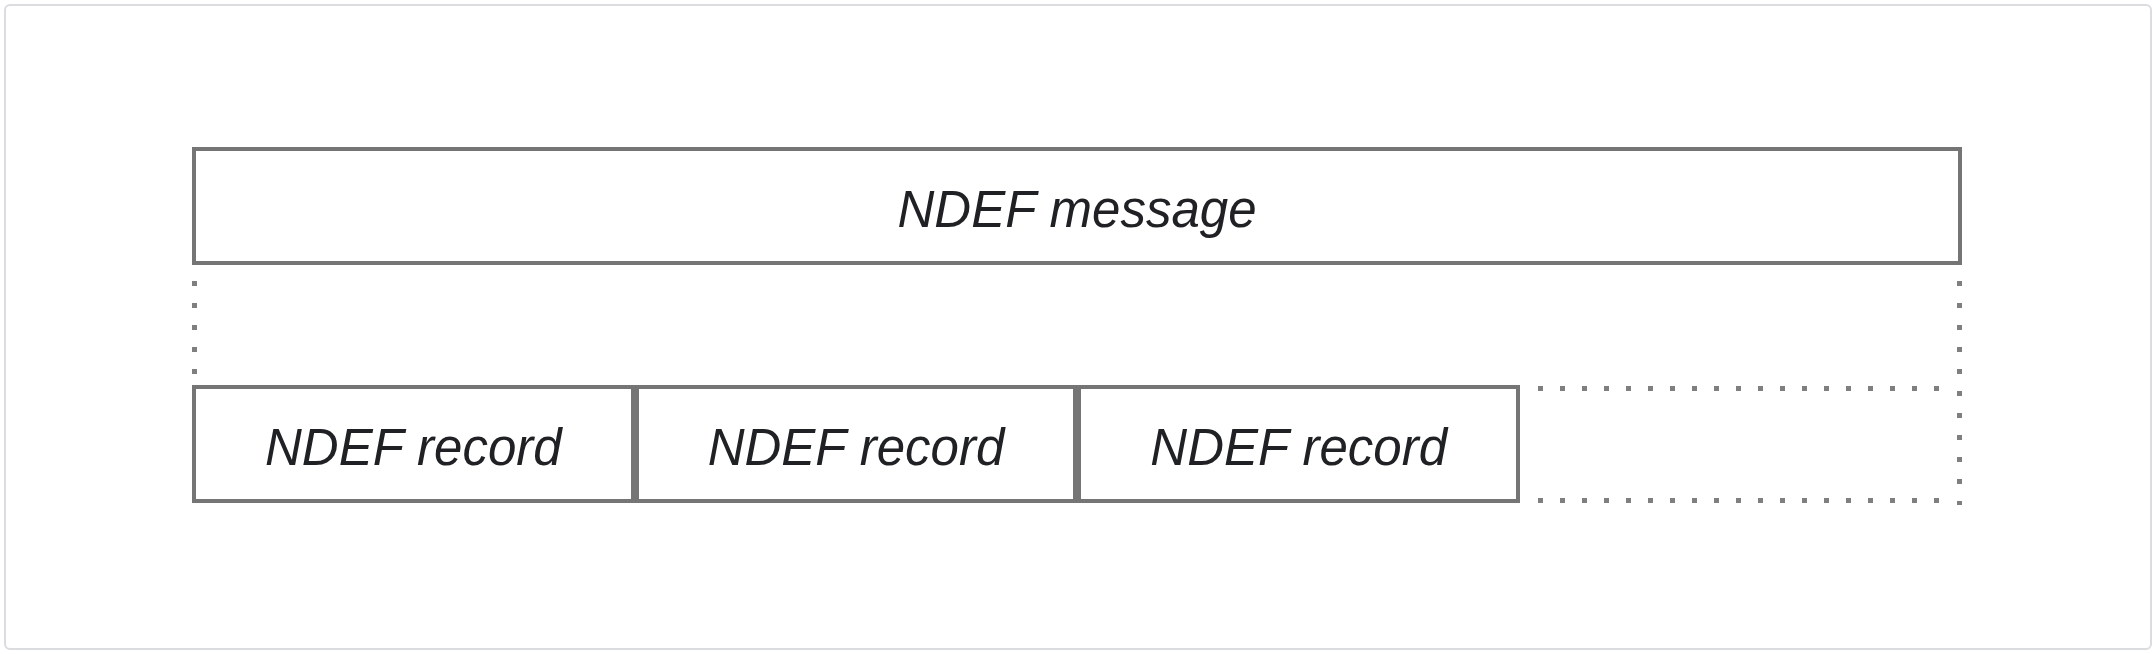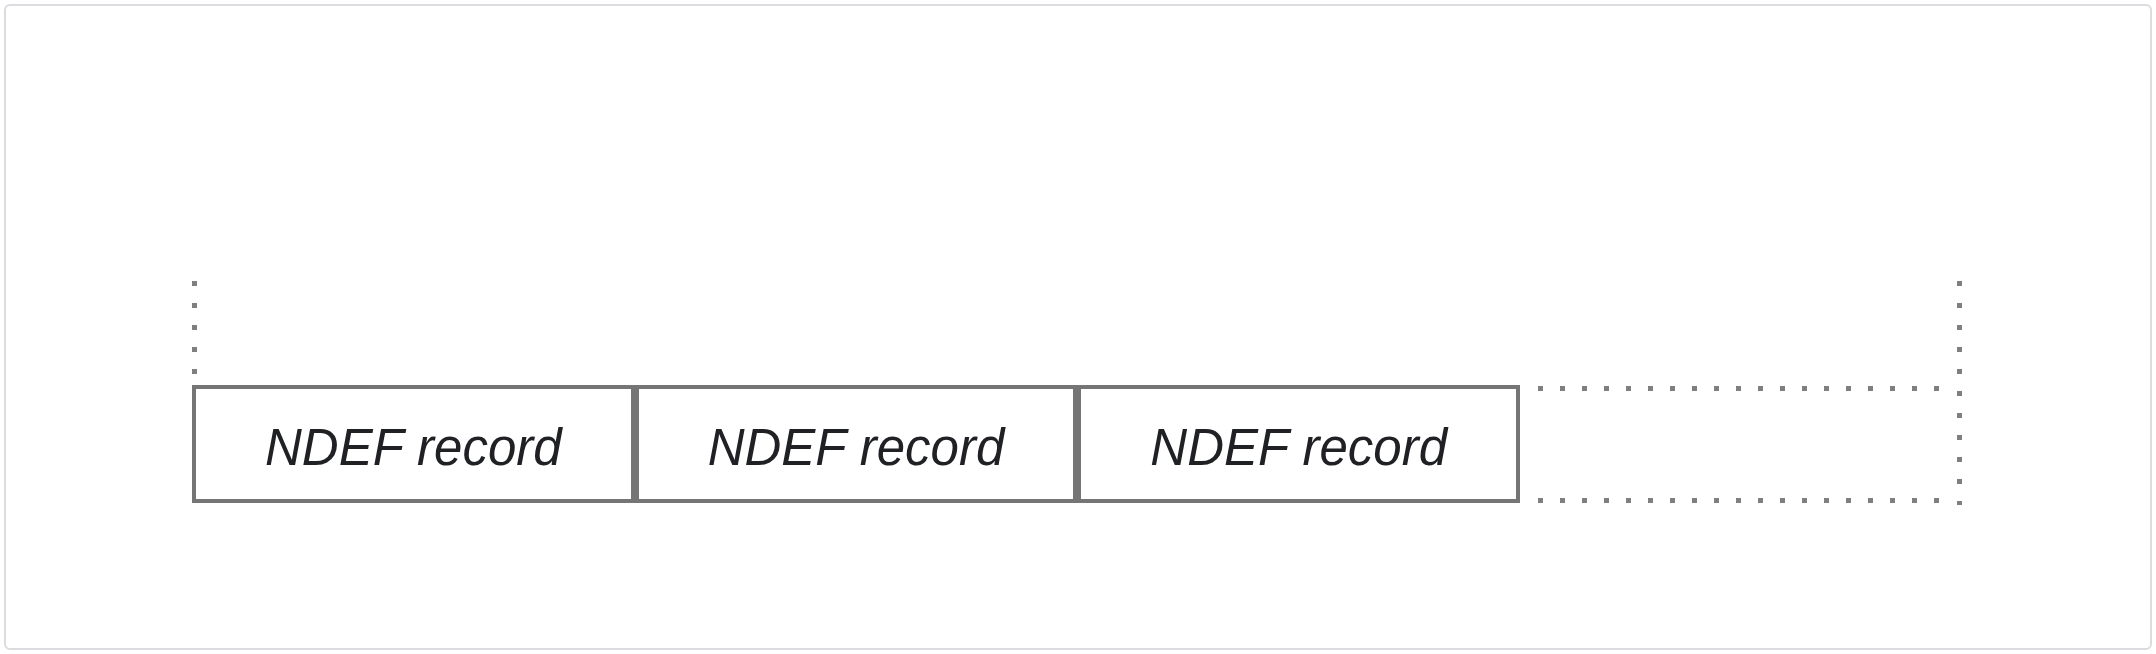--- a/index.html
+++ b/index.html
@@ -89,20 +89,23 @@
   .hdots-top    { left: 1538px; top: 386px; width: 408px; }
   .hdots-bottom { left: 1538px; top: 498px; width: 408px; }
 </style>
 </head>
 <body>
 
 <div class="canvas">
 
   <div class="frame"></div>
 
+  <div class="box msg-box">
+    <span class="label">NDEF message</span>
+  </div>
 
   <div class="vdots vdots-left"></div>
   <div class="vdots vdots-right"></div>
   <div class="hdots hdots-top"></div>
   <div class="hdots hdots-bottom"></div>
 
   <div class="records-row">
     <div class="rec-box">
       <span class="label">NDEF record</span>
     </div>

